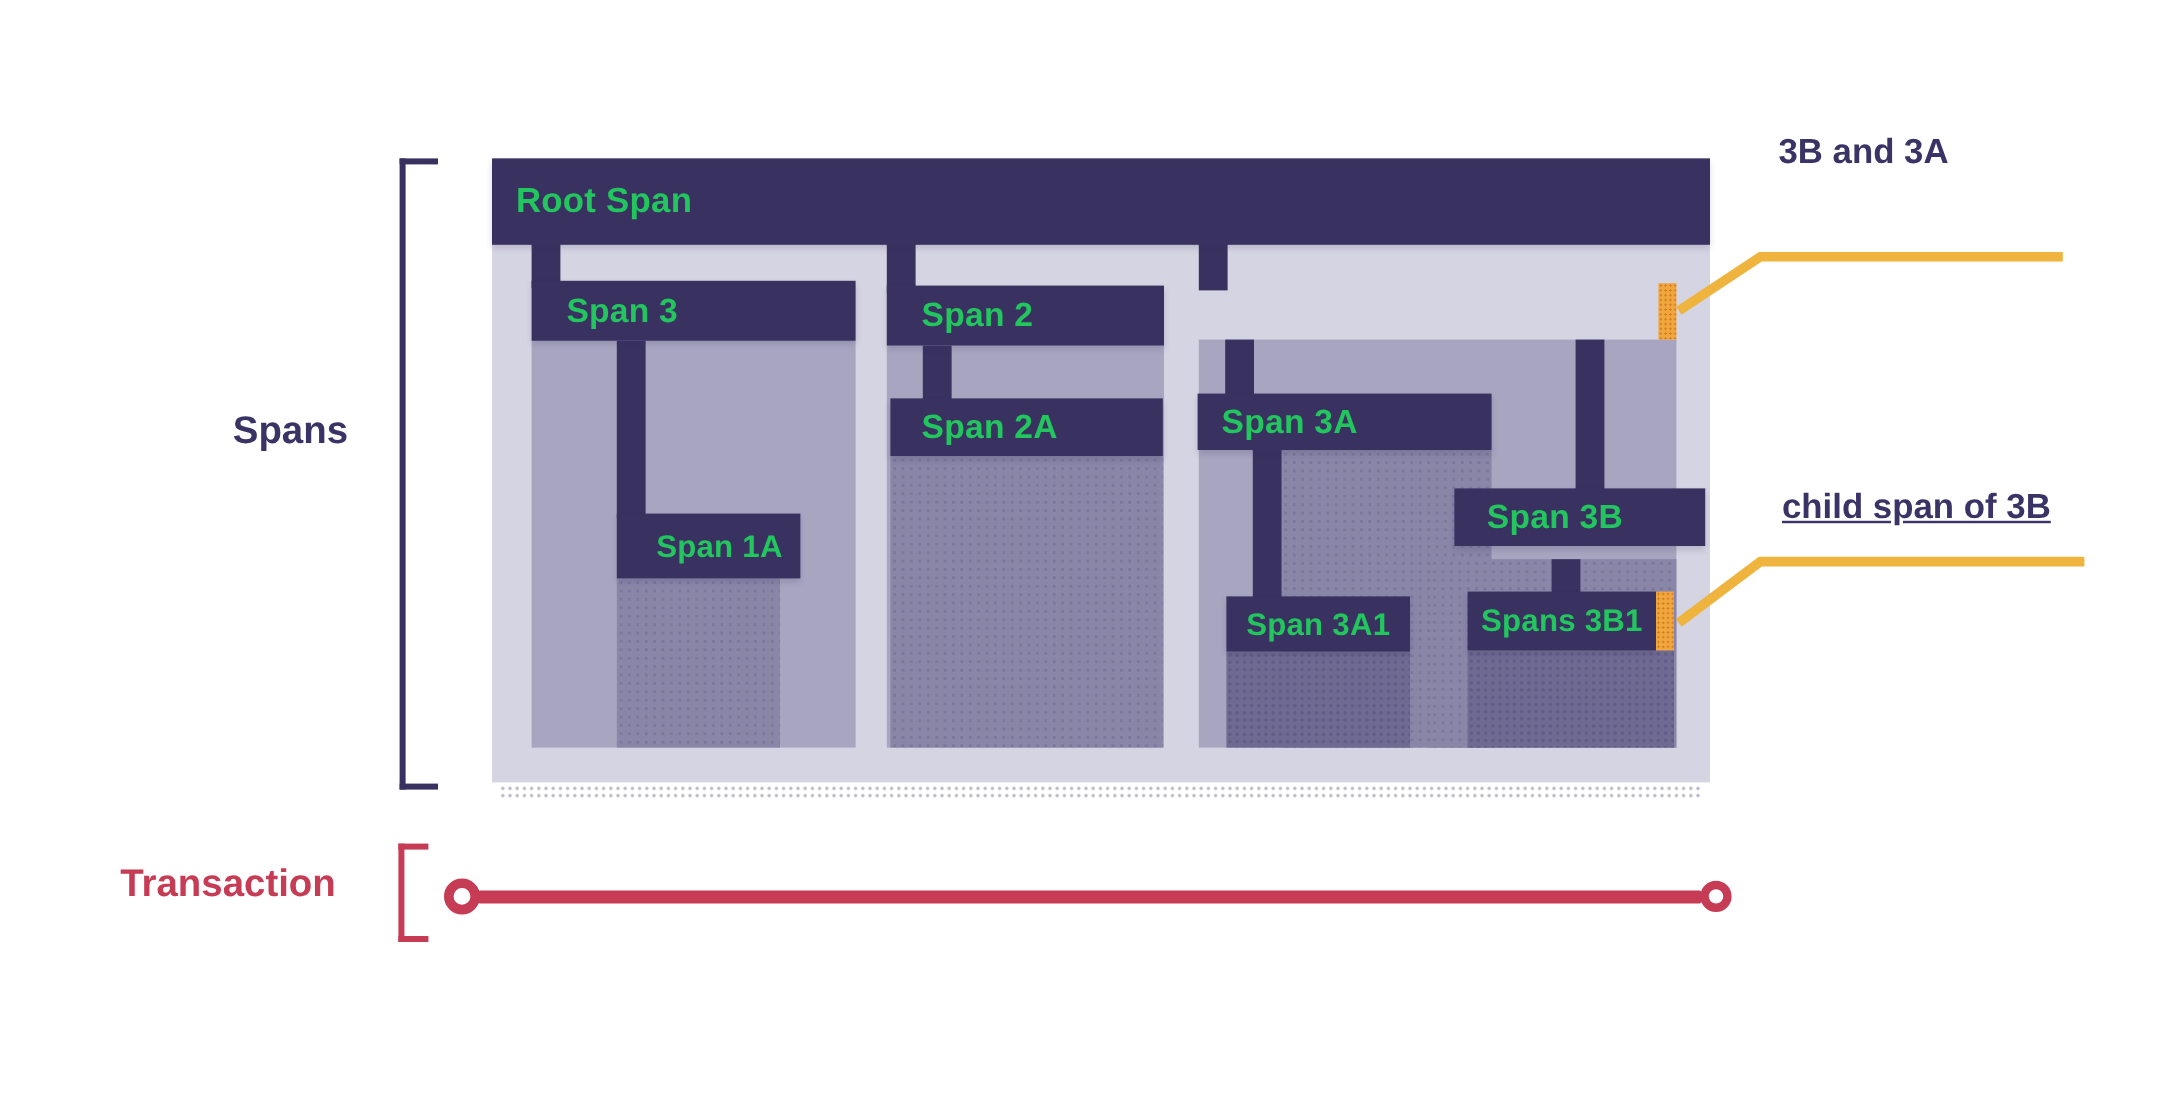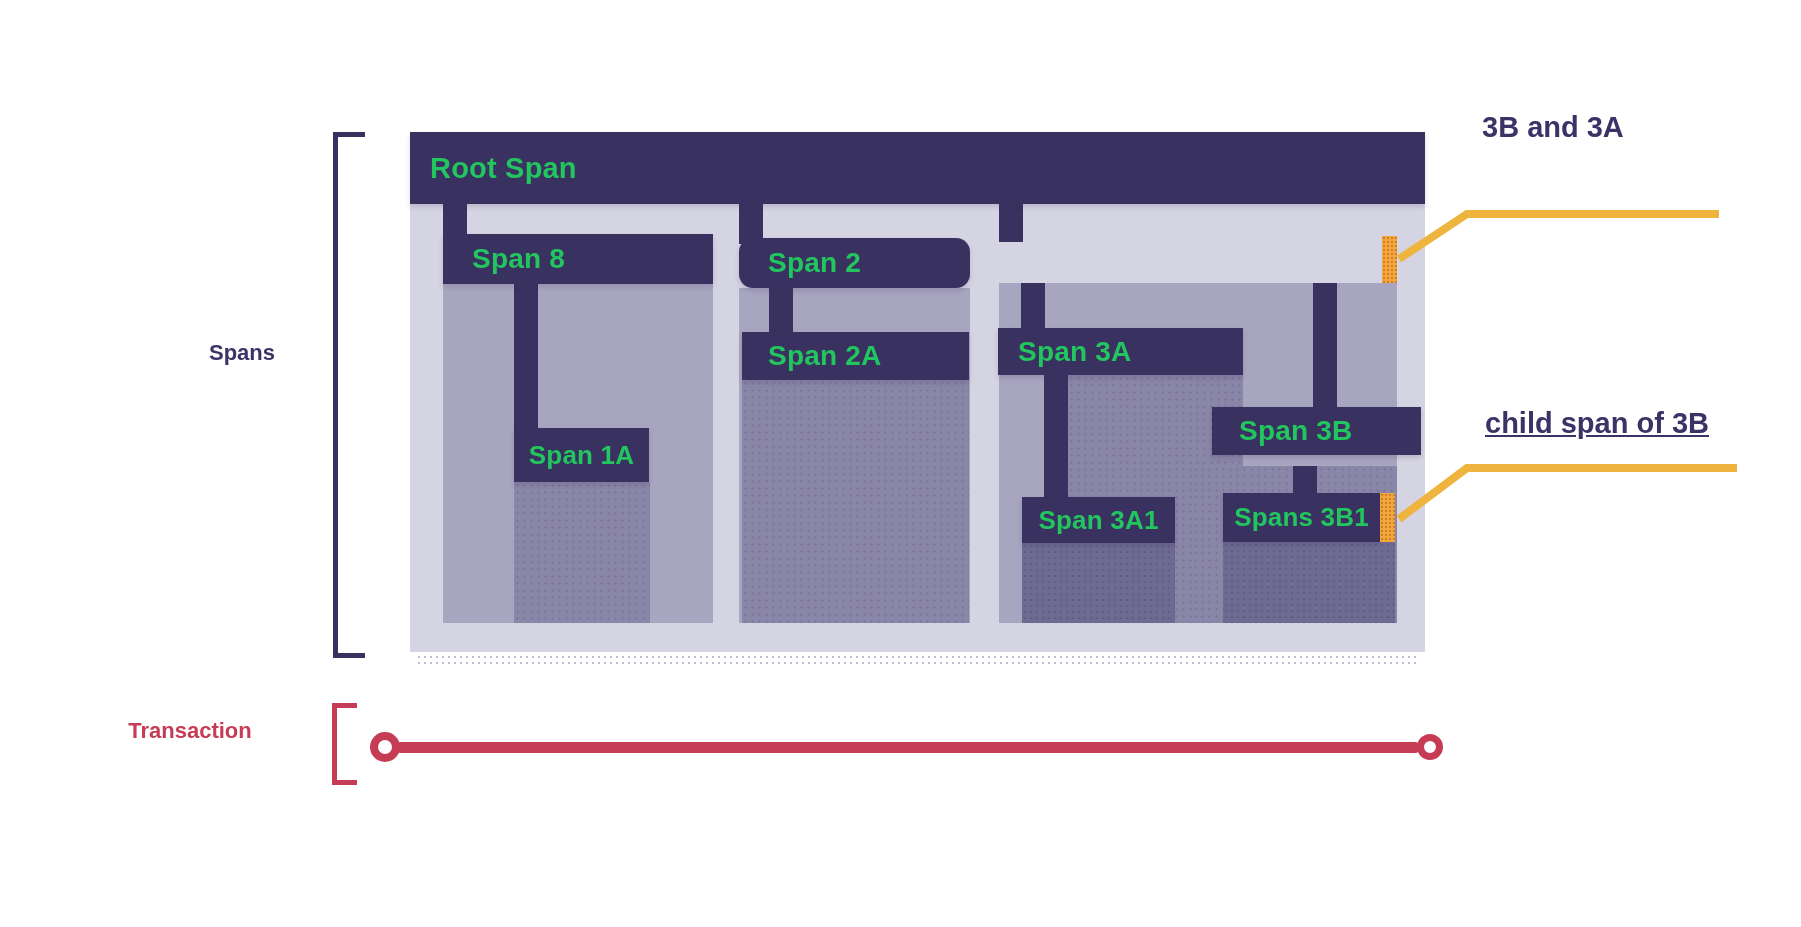--- a/index.html
+++ b/index.html
@@ -25,21 +25,21 @@
        background-image:radial-gradient(rgba(186,92,26,.55) 1px,transparent 1px);
        background-size:4px 4px;}
   .halftone{background-image:radial-gradient(rgba(90,85,125,.38) 1.3px,transparent 1.3px);
             background-size:6px 6px;}
   
   .bracket-spans{border-left:5px solid var(--bar);border-top:5px solid var(--bar);
                  border-bottom:5px solid var(--bar);}
   .bracket-transaction{border-left:5px solid var(--red);border-top:5px solid var(--red);
                        border-bottom:5px solid var(--red);}
   
-  .side-label{color:var(--ink);font-size:22px;text-align:center;}
+  .side-label{color:var(--ink);font-size:32px;text-align:center;}
   .side-label.red{color:var(--red);}
   
   .annotation{color:var(--ink);font-size:29px;line-height:38px;white-space:nowrap;}
   
   .t-line{background:var(--red);border-radius:2px;}
   .t-ring{border-radius:50%;background:#ffffff;box-sizing:border-box;}
   .t-ring.left{border:8px solid var(--red);}
   .t-ring.right{border:7px solid var(--red);}
   svg.overlay{position:absolute;left:0;top:0;pointer-events:none;}
 </style>
@@ -75,27 +75,27 @@
   <div class="abs connector" style="left:1021px;top:283px;width:24px;height:49px;"></div>
   <div class="abs connector" style="left:1044px;top:375px;width:24px;height:124px;"></div>
   <div class="abs connector" style="left:1313px;top:283px;width:24px;height:137px;"></div>
   <div class="abs connector" style="left:1293px;top:466px;width:24px;height:29px;"></div>
 
   <div class="abs bar" style="left:410px;top:132px;width:1015px;height:72px;padding-left:20px;font-size:29px;box-sizing:border-box;">
     <span class="bar-label">Root Span</span>
   </div>
 
   <div class="abs bar" style="left:443px;top:234px;width:270px;height:50px;padding-left:29px;box-sizing:border-box;">
-    <span class="bar-label">Span 8</span>
+    <span class="bar-label">Span 3</span>
   </div>
-  <div class="abs bar small" style="left:514px;top:428px;width:135px;height:54px;">
+  <div class="abs bar small" style="left:514px;top:428px;width:135px;height:54px;padding-left:18px;">
     <span class="bar-label">Span 1A</span>
   </div>
 
-  <div class="abs bar" style="left:739px;top:238px;width:231px;height:50px;padding-left:29px;box-sizing:border-box;border-radius:14px;">
+  <div class="abs bar" style="left:739px;top:238px;width:231px;height:50px;padding-left:29px;box-sizing:border-box;">
     <span class="bar-label">Span 2</span>
   </div>
   <div class="abs bar" style="left:742px;top:332px;width:227px;height:48px;padding-left:26px;box-sizing:border-box;">
     <span class="bar-label">Span 2A</span>
   </div>
 
   <div class="abs cap" style="left:1382px;top:236px;width:15px;height:47px;"></div>
 
   <div class="abs bar" style="left:998px;top:328px;width:245px;height:47px;padding-left:20px;box-sizing:border-box;">
     <span class="bar-label">Span 3A</span>

